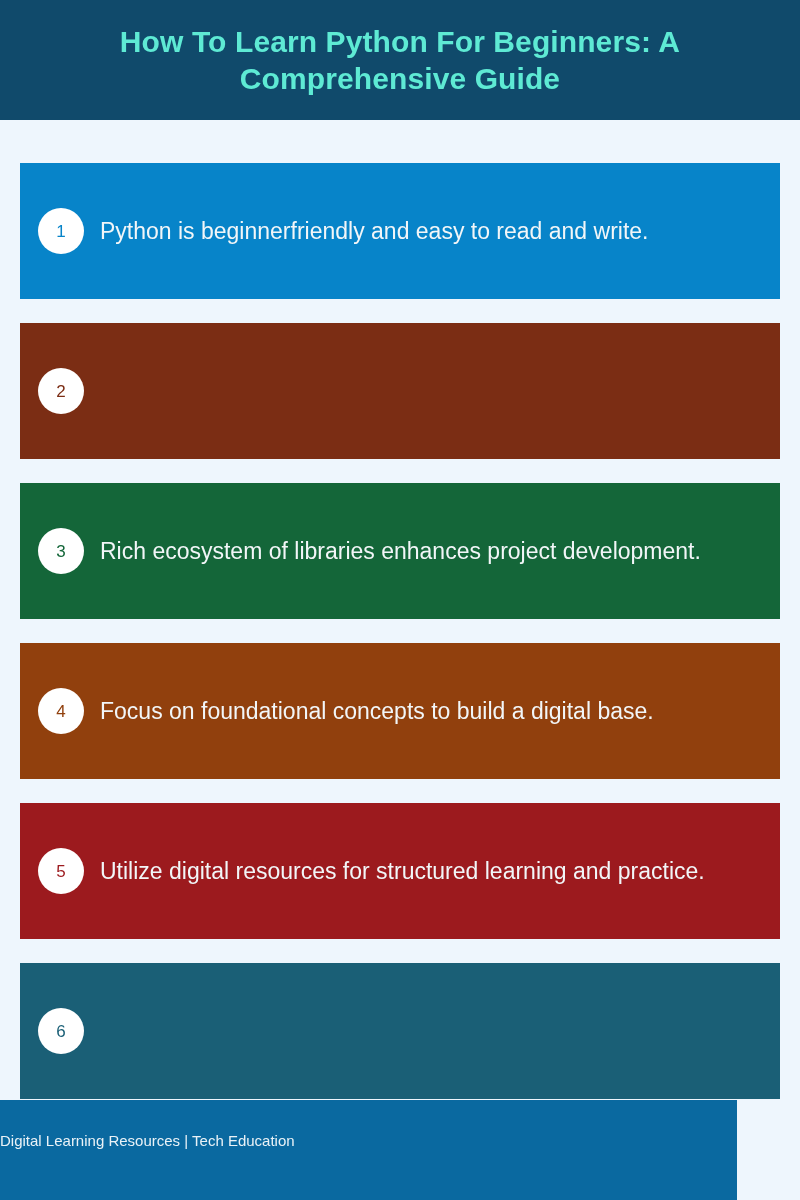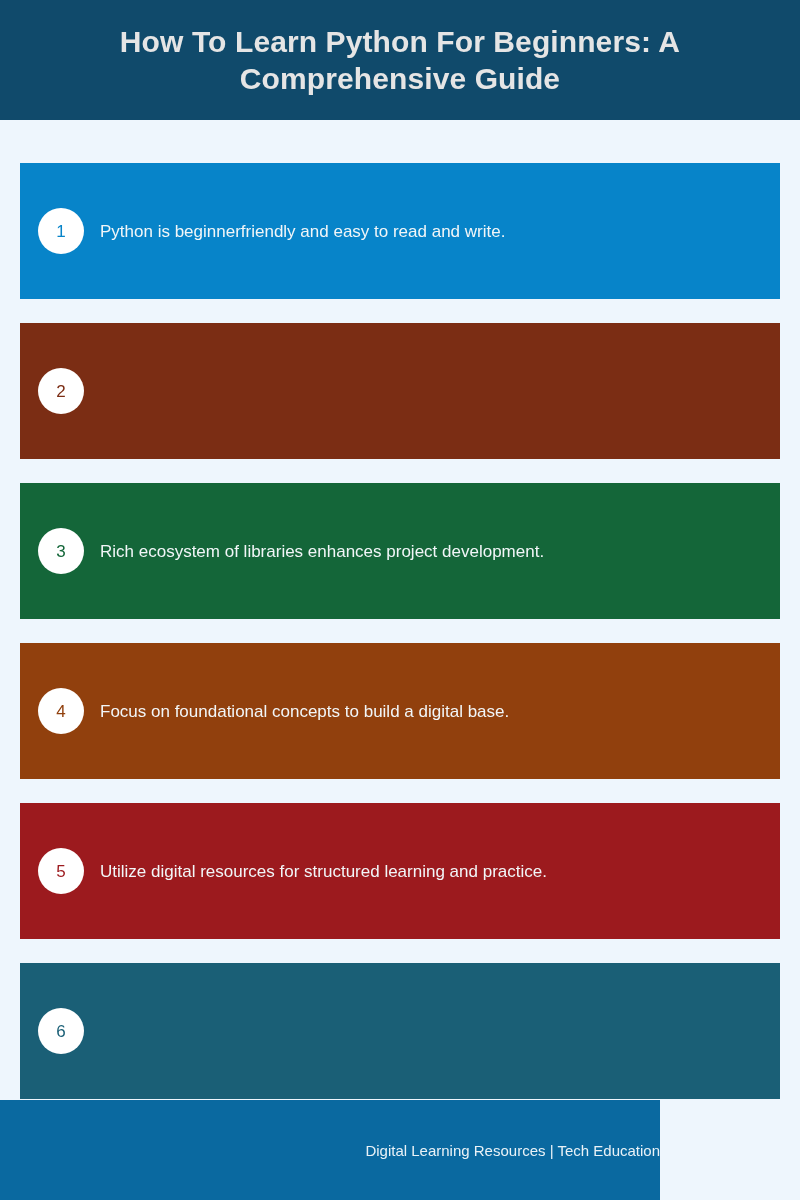--- a/index.html
+++ b/index.html
@@ -79,52 +79,52 @@
     align-items: center;
     justify-content: center;
     font-size: 17px;
     font-weight: normal;
     line-height: 1;
   }
 
   .card-text {
     flex: 1 1 auto;
     color: #f2f6f8;
-    font-size: 17px;
+    font-size: 23px;
     line-height: 23px;
     margin-left: 16px;
     padding-right: 28px;
   }
 
   
   .footer {
     position: absolute;
     left: 0;
     top: 1100px;
-    width: 660px;
+    width: 737px;
     height: 100px;
     background: #0a69a0;
     display: flex;
     align-items: flex-start;
-    justify-content: flex-end;
+    justify-content: flex-start;
     box-sizing: border-box;
-    padding-top: 41px;
+    padding-top: 31px;
   }
   .footer-text {
     color: #eaf2f7;
     font-size: 15px;
     line-height: 20px;
     text-align: center;
   }
 </style>
 </head>
 <body style="background: rgb(238, 246, 253);">
 
 <div class="header" style="background: rgb(16, 74, 107);">
-  <h1 class="header-title" style="color: #e5e5e5;">How To Learn Python For Beginners: A Comprehensive Guide</h1>
+  <h1 class="header-title" style="color: #5eead4;">How To Learn Python For Beginners: A Comprehensive Guide</h1>
 </div>
 
 <div class="content">
   <div class="card-list">
       <div class="card" style="background: rgb(7, 132, 201);">
         <div class="card-badge" style="background: rgb(255, 255, 255); color: rgb(7, 132, 201);">1</div>
         <div class="card-text">Python is beginnerfriendly and easy to read and write.</div>
       </div>
       <div class="card" style="background: rgb(123, 45, 20);">
         <div class="card-badge" style="background: rgb(255, 255, 255); color: rgb(123, 45, 20);">2</div>

